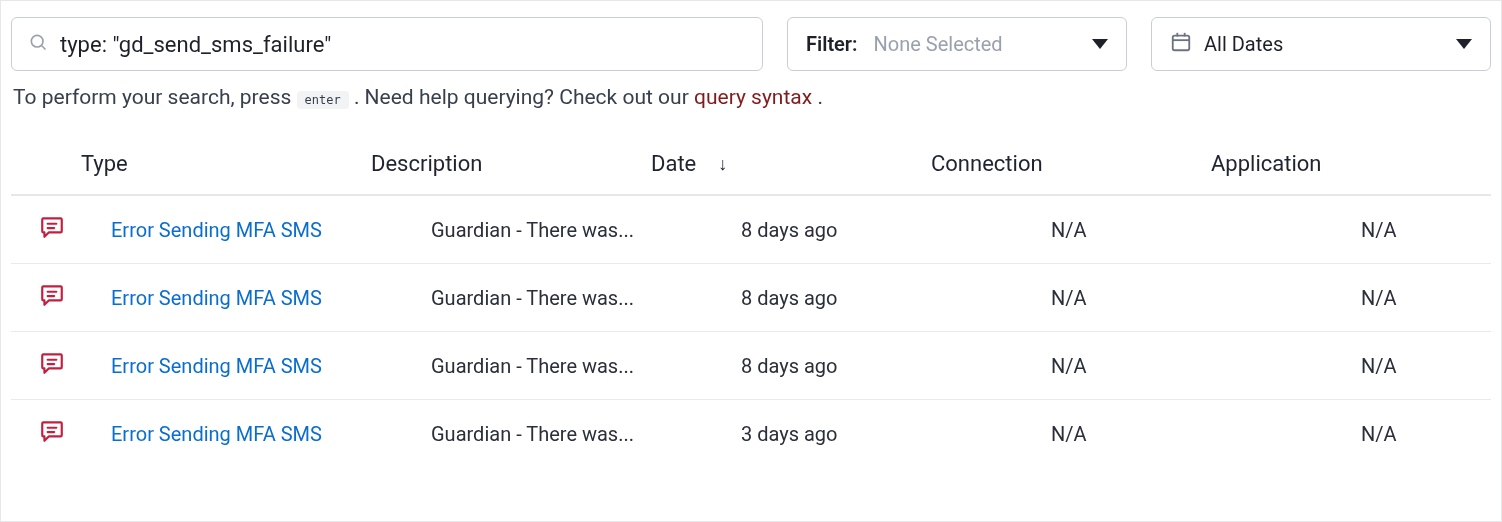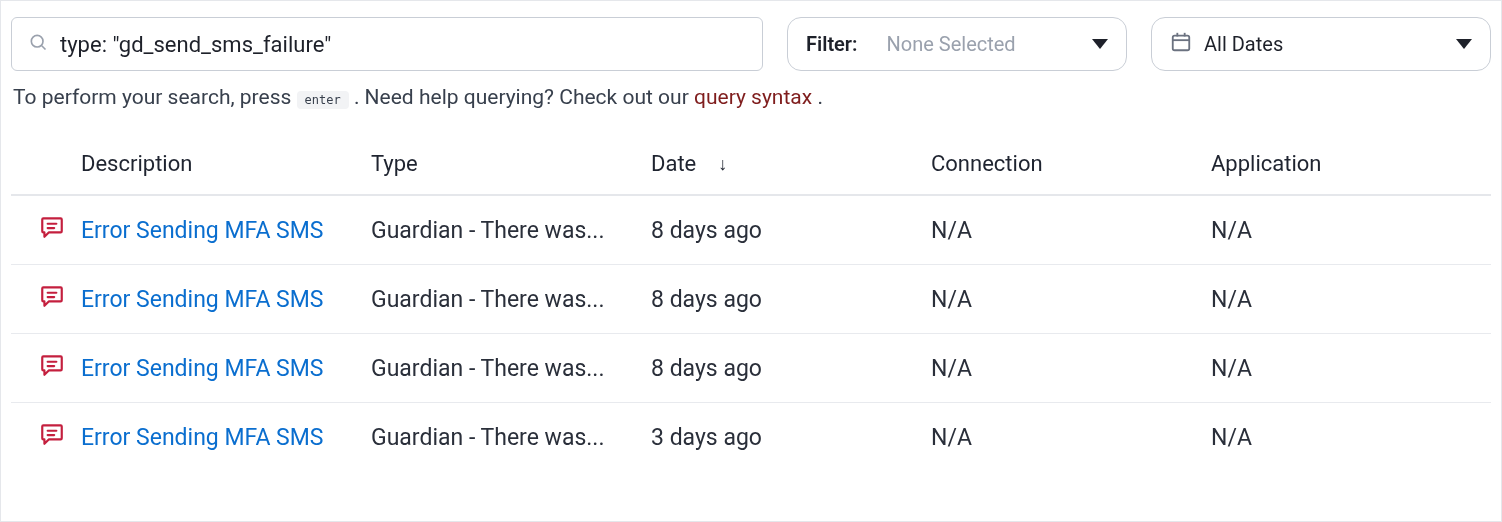--- a/index.html
+++ b/index.html
@@ -44,21 +44,21 @@
       width: 20px;
       height: 20px;
       stroke: #9aa1ad;
       fill: none;
       stroke-width: 2;
     }
     .dropdown {
       display: flex;
       align-items: center;
       border: 1px solid #c9ced6;
-      border-radius: 14px;
+      border-radius: 6px;
       height: 54px;
       padding: 0 18px;
       gap: 10px;
       cursor: pointer;
       min-width: 340px;
       justify-content: space-between;
     }
     .dropdown.date { min-width: 340px; }
     .dropdown-left { display: flex; align-items: center; gap: 12px; }
     .filter-label { font-weight: 600; }
@@ -104,21 +104,22 @@
     .sort-arrow {
       font-size: 18px;
       color: #1f2430;
     }
     .row {
       display: grid;
       grid-template-columns: 70px 290px 280px 280px 280px 1fr;
       align-items: center;
       padding: 18px 0;
       border-bottom: 1px solid #e8eaee;
-      font-size: 23px;
+      font-size: 20px;
+      gap: 30px;
     }
     .row:last-child { border-bottom: none; }
     .row .type-cell { color: #0a6ecf; cursor: pointer; }
     .row .desc-cell,
     .row .date-cell,
     .row .conn-cell,
     .row .app-cell { color: #2a2f3a; }
     .row-icon {
       display: flex;
       justify-content: center;
@@ -147,21 +148,21 @@
             <circle cx="11" cy="11" r="7"></circle>
             <line x1="21" y1="21" x2="16.5" y2="16.5"></line>
           </svg>
       </span>
       <input type="text" value="type: &quot;gd_send_sms_failure&quot;" style="">
     </div>
 
     <div class="dropdown">
       <span class="dropdown-left">
         <span class="filter-label">Filter:</span>
-        <span class="filter-value" style="margin-left:17px">None Selected</span>
+        <span class="filter-value" style="margin-left:4px">None Selected</span>
       </span>
       <span class="triangle-down"></span>
     </div>
 
     <div class="dropdown date">
       <span class="dropdown-left">
         <span>
           <svg class="cal-icon" viewBox="0 0 24 24">
               <rect x="3" y="5" width="18" height="16" rx="2"></rect>
               <line x1="3" y1="10" x2="21" y2="10"></line>
@@ -179,22 +180,22 @@
     <span>To perform your search, press </span>
     <span class="kbd">enter</span>
     <span>. Need help querying? Check out our </span>
     <span class="link">query syntax</span>
     <span>.</span>
   </div>
 
   <div class="table">
     <div class="thead">
       <div></div>
+      <div>Type</div>
       <div>Description</div>
-      <div>Type</div>
       <div class="sort-col">
         <span>Date</span>
         <span class="sort-arrow">↓</span>
       </div>
       <div>Connection</div>
       <div>Application</div>
     </div>
     <div id="table-body">
         <div class="row">
           <div class="row-icon">

